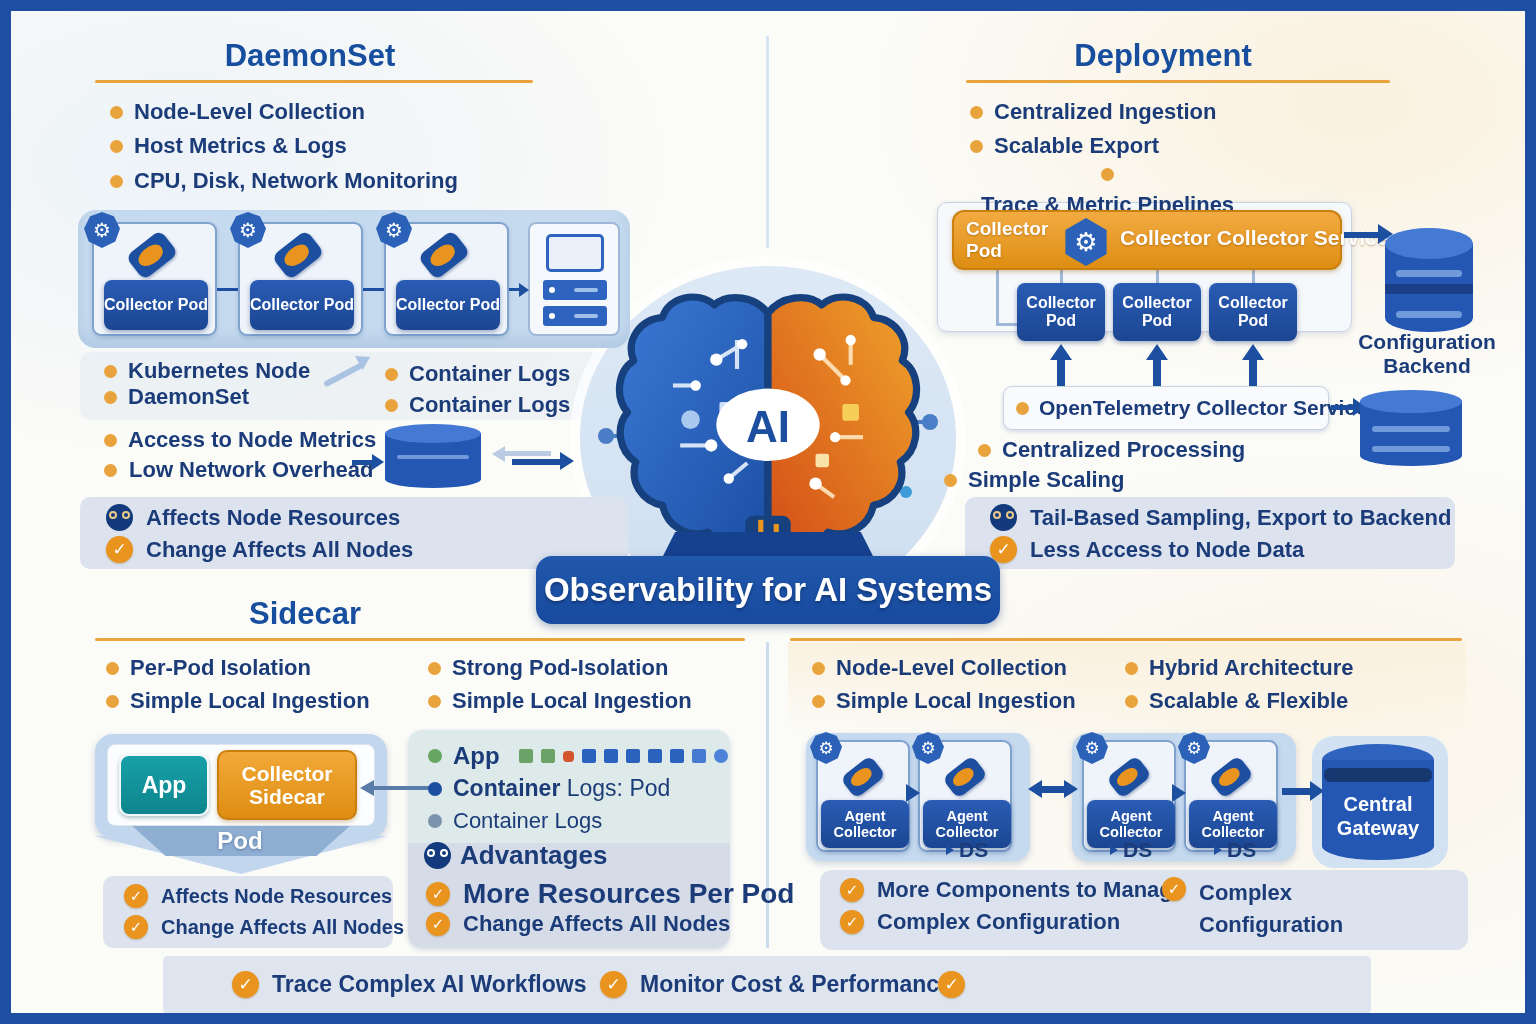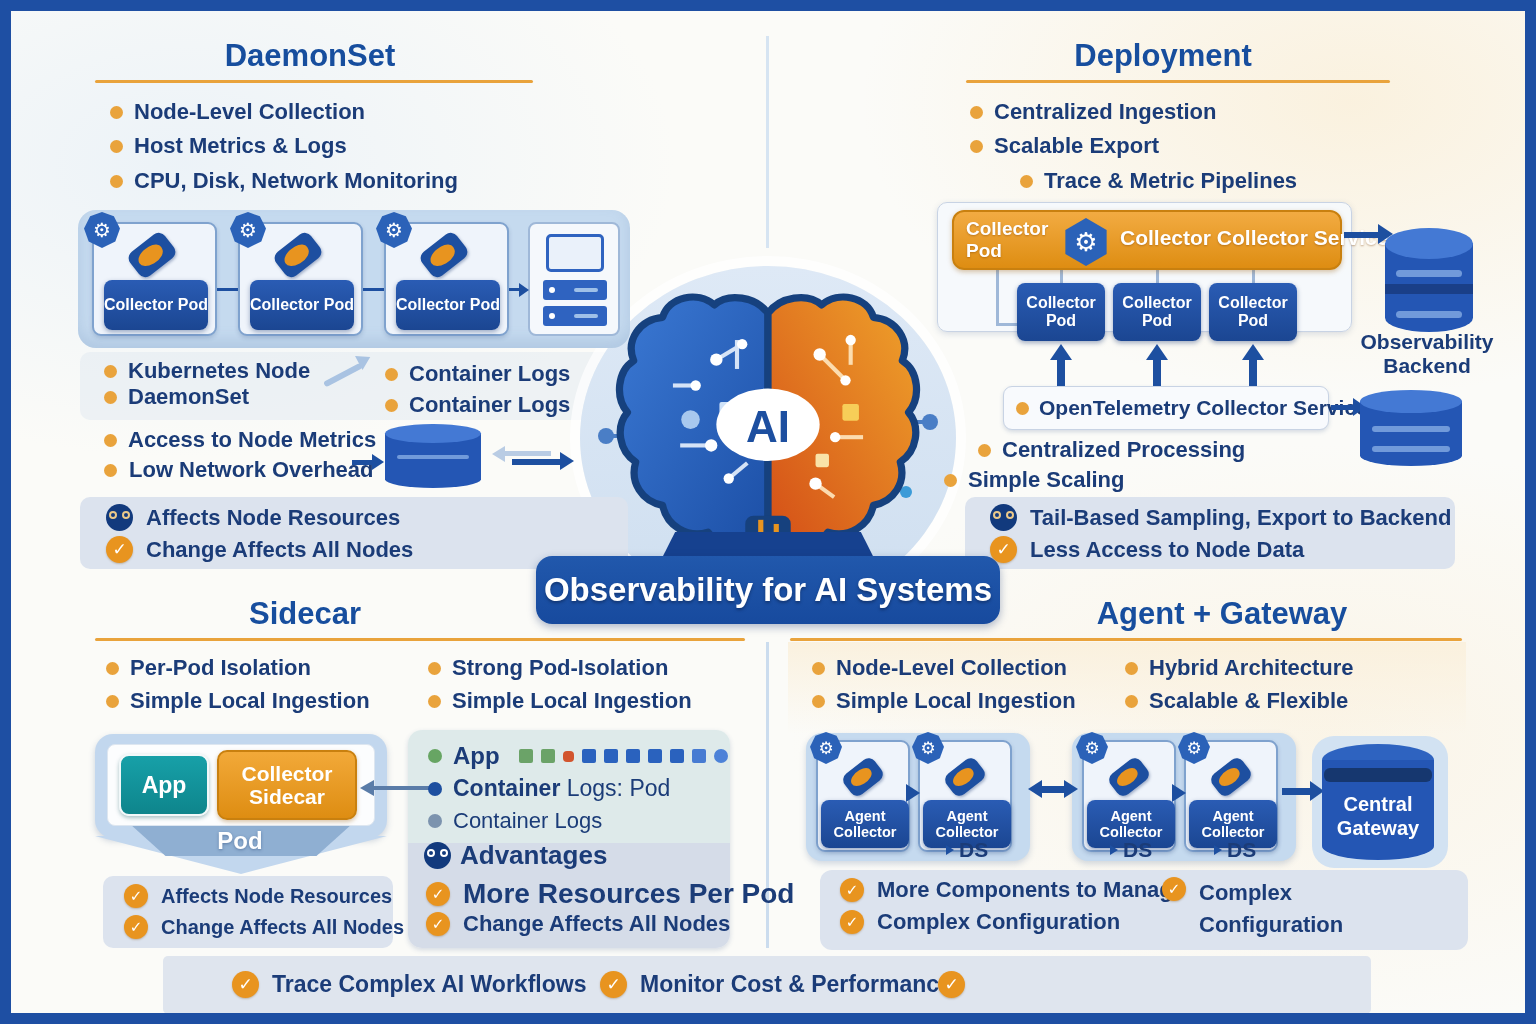--- a/index.html
+++ b/index.html
@@ -181,21 +181,21 @@
   <div class="rule" style="left:966px;top:80px;width:424px;"></div>
 
   <div class="b" style="left:970px;top:99px;">
       <span class="dot"></span>
       <span>Centralized Ingestion</span>
     </div>
   <div class="b" style="left:970px;top:133px;">
       <span class="dot"></span>
       <span>Scalable Export</span>
     </div>
-  <div class="b" style="left:1020px;top:168px;">
+  <div class="b" style="left:981px;top:168px;flex-direction:column;">
       <span class="dot"></span>
       <span>Trace &amp; Metric Pipelines</span>
     </div>
 
   <div style="position:absolute;left:937px;top:202px;width:415px;height:130px;background:rgba(246,249,252,.95);border:1px solid #C8D3E4;border-radius:10px;box-shadow:0 2px 6px rgba(60,90,140,.18);z-index:2;"></div>
 
   <div style="position:absolute;left:952px;top:210px;width:390px;height:60px;background:linear-gradient(180deg,#F2AB42,#DE8D12);border:2px solid #C9800F;border-radius:12px;z-index:4;box-shadow:0 2px 5px rgba(150,90,10,.35);">
     <div style="position:absolute;left:12px;top:6px;width:95px;color:#fff;font-size:19px;font-weight:700;line-height:1.15;text-shadow:0 1px 2px rgba(120,60,0,.4);"><span>Collector Pod</span></div>
     <div style="position:absolute;left:108px;top:6px;width:48px;height:48px;background:#2B62B8;clip-path:polygon(50% 0%,93% 25%,93% 75%,50% 100%,7% 75%,7% 25%);display:flex;align-items:center;justify-content:center;color:#fff;font-size:26px;">⚙</div>
     <div style="position:absolute;left:166px;top:14px;color:#fff;font-size:21px;font-weight:700;white-space:nowrap;text-shadow:0 1px 2px rgba(120,60,0,.4);"><span>Collector Collector Service</span></div>
@@ -233,21 +233,21 @@
   <div class="hl" style="left:1331px;top:405px;width:28px;height:5px;"></div>
   <div class="tri" style="left:1353px;top:398px;border-width:9px 0 9px 13px;border-color:transparent transparent transparent #1D4FA0;"></div>
 
   <div class="db" style="left:1385px;top:228px;width:88px;height:104px;">
     <div class="cap"></div>
       <div class="body"></div>
     <div class="band"></div>
       <div class="s1" style="top:40%;"></div>
       <div class="s2" style="top:80%;"></div>
   </div>
-  <div style="position:absolute;left:1352px;top:330px;width:150px;text-align:center;color:#1B3C78;font-size:21px;font-weight:700;line-height:1.15;z-index:4;"><span>Observability Backend</span></div>
+  <div style="position:absolute;left:1352px;top:330px;width:150px;text-align:center;color:#1B3C78;font-size:21px;font-weight:700;line-height:1.15;z-index:4;"><span>Configuration Backend</span></div>
   <div class="db" style="left:1360px;top:390px;width:102px;height:76px;">
     <div class="cap"></div>
       <div class="body"></div>
     <div class="s1"></div>
       <div class="s2"></div>
   </div>
 
   <div class="b" style="left:978px;top:437px;">
       <span class="dot"></span>
       <span>Centralized Processing</span>
@@ -418,21 +418,20 @@
   </div>
   <div class="nrow" style="left:426px;top:878px;font-size:28px;font-weight:600;z-index:4;">
       <span class="check sm"></span>
       <span>More Resources Per Pod</span>
     </div>
   <div class="nrow" style="left:426px;top:911px;font-size:22px;font-weight:600;z-index:4;">
       <span class="check sm"></span>
       <span>Change Affects All Nodes</span>
     </div>
 
-  <div class="sec-title" style="left:1222px;top:596px;">Agent + Gateway</div>
   <div class="rule" style="left:790px;top:638px;width:672px;"></div>
   <div style="position:absolute;left:788px;top:642px;width:678px;height:92px;background:linear-gradient(180deg,rgba(250,240,220,.9),rgba(250,240,220,0));z-index:1;"></div>
 
   <div class="b" style="left:812px;top:655px;">
       <span class="dot"></span>
       <span>Node-Level Collection</span>
     </div>
   <div class="b" style="left:812px;top:688px;">
       <span class="dot"></span>
       <span>Simple Local Ingestion</span>

